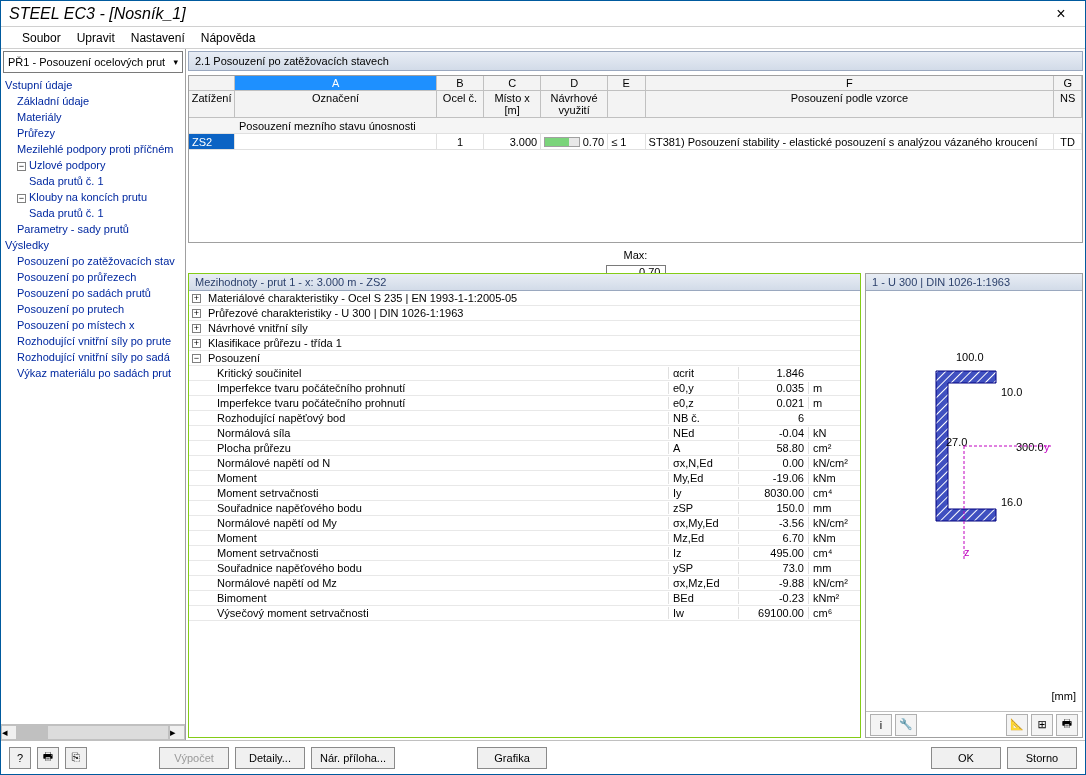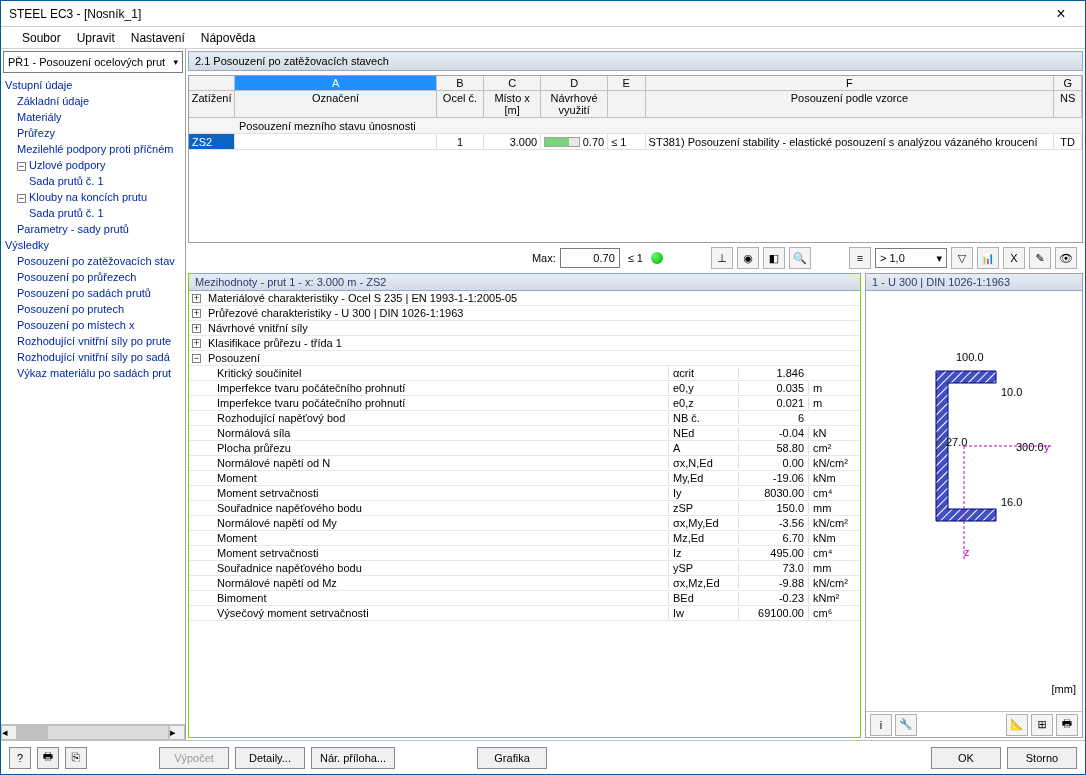--- a/index.html
+++ b/index.html
@@ -1,19 +1,19 @@
 <!DOCTYPE html>
 <html><head>
 <meta charset="utf-8">
 <style>
 * { box-sizing: border-box; margin: 0; padding: 0; font-family: "Segoe UI", Tahoma, sans-serif; font-size: 11px; }
 body { background: #fff; color: #000; }
 .window { width: 1086px; height: 775px; border: 1px solid #005A9E; display: flex; flex-direction: column; background: #fff; }
 .title-bar { height: 26px; display: flex; align-items: center; padding: 0 8px; background: #fff; border-bottom: 1px solid #d0d0d0; }
-.title-bar .title { flex: 1; font-size: 12px; }
+.title-bar .title { flex: 1; font-size: 16px; font-style: italic; }
 .title-bar .close { width: 32px; text-align: center; font-size: 16px; cursor: pointer; }
 .menu-bar { height: 22px; display: flex; align-items: center; padding: 0 21px; gap: 16px; border-bottom: 1px solid #d0d0d0; background: #fff; }
 .menu-bar span { font-size: 12px; cursor: pointer; }
 .main { flex: 1; display: flex; overflow: hidden; }
 .left-panel { width: 185px; display: flex; flex-direction: column; border-right: 1px solid #a0a0a0; }
 .combo { height: 22px; border: 1px solid #7a7a7a; margin: 2px; display: flex; align-items: center; padding: 0 4px; background: #fff; position: relative; }
 .combo .arrow { position: absolute; right: 4px; font-size: 9px; }
 .tree { flex: 1; overflow: auto; padding: 2px 0; }
 .tree-item { padding: 1px 4px 1px 16px; cursor: pointer; white-space: nowrap; line-height: 14px; }
 .tree-item.root { padding-left: 4px; }
@@ -36,21 +36,21 @@
 .cw-z { width: 47px; text-align: center; }
 .cw-a { width: 205px; }
 .cw-b { width: 48px; }
 .cw-c { width: 58px; }
 .cw-d { width: 68px; }
 .cw-e { width: 38px; }
 .cw-f { width: 416px; }
 .cw-g { width: 28px; }
 .zs-tag { background: #0b63c4; color: #fff; text-align: center; }
 .util-bar { display: inline-block; width: 40px; height: 10px; background: linear-gradient(to right, #7bd47b 70%, #e8e8e8 70%); border: 1px solid #a0a0a0; vertical-align: middle; margin-right: 3px; }
-.toolbar-row { height: 26px; display: flex; align-items: center; padding: 0 6px; gap: 4px; margin: 0 2px; }
+.toolbar-row { height: 26px; display: flex; align-items: center; padding: 0 6px; gap: 4px; margin: 0 2px; flex-direction: column; }
 .toolbar-row .spacer { flex: 1; }
 .tbtn { width: 22px; height: 22px; border: 1px solid #b0b0b0; background: #f4f4f4; display: flex; align-items: center; justify-content: center; font-size: 11px; cursor: pointer; }
 .tinput { width: 60px; height: 20px; border: 1px solid #7a7a7a; text-align: right; padding: 0 4px; }
 .tcombo { width: 72px; height: 20px; border: 1px solid #7a7a7a; padding: 0 4px; display: flex; align-items: center; }
 .green-dot { width: 12px; height: 12px; border-radius: 50%; background: radial-gradient(circle at 30% 30%, #6f6, #0a0); }
 .mid-split { flex: 1; display: flex; gap: 4px; margin: 2px; overflow: hidden; }
 .detail-panel { flex: 1; display: flex; flex-direction: column; border: 1px solid #84cc16; overflow: hidden; }
 .detail-header { background: linear-gradient(#e8edf5, #d2dbe8); padding: 2px 6px; color: #2a3f6a; font-weight: 500; border-bottom: 1px solid #9aa8bf; }
 .detail-body { flex: 1; overflow-y: scroll; background: #fff; }
 .dtree-row { display: flex; border-bottom: 1px solid #e8e8e8; height: 15px; align-items: center; }
@@ -332,21 +332,21 @@
               <text x="40" y="20" font-size="10">100.0</text>
               <text x="100" y="110" font-size="10">300.0</text>
               <text x="85" y="55" font-size="10">10.0</text>
               <text x="85" y="165" font-size="10">16.0</text>
               <text x="30" y="105" font-size="10">27.0</text>
               <text x="128" y="110" font-size="11" fill="#c000c0">y</text>
               <text x="48" y="215" font-size="11" fill="#c000c0">z</text>
               <line x1="48" y1="105" x2="135" y2="105" stroke="#c000c0" stroke-dasharray="3,2"></line>
               <line x1="48" y1="105" x2="48" y2="218" stroke="#c000c0" stroke-dasharray="3,2"></line>
             </svg>
-            <span style="position:absolute;bottom:16px;right:6px;">[mm]</span>
+            <span style="position:absolute;bottom:9px;right:6px;">[mm]</span>
           </div>
           <div class="preview-tb">
             <div class="tbtn">ℹ</div>
             <div class="tbtn">🔧</div>
             <div style="flex:1"></div>
             <div class="tbtn">📐</div>
             <div class="tbtn">⊞</div>
             <div class="tbtn">🖶</div>
           </div>
         </div>

